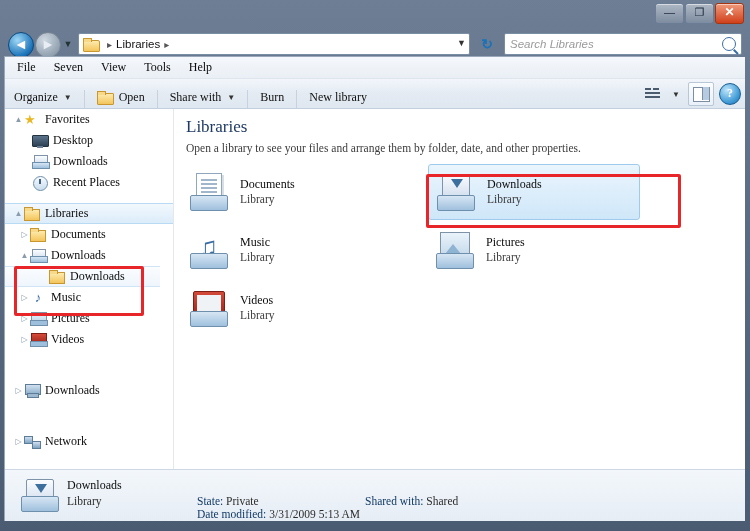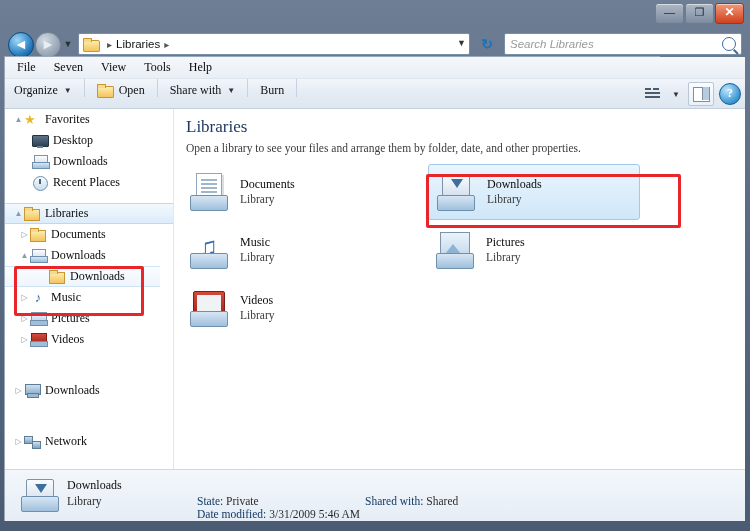--- a/index.html
+++ b/index.html
@@ -96,21 +96,21 @@
     background:linear-gradient(180deg,#f4f7fb,#eaeff5);
     border-bottom:1px solid #dfe5ec;
     display:flex;align-items:center;padding-left:12px;box-sizing:border-box;
   }
   .menubar span{margin-right:18px;font-size:12px;color:#0a0a0a;}
   
   .toolbar{
     position:absolute;left:0;top:22px;width:740px;height:30px;
     background:linear-gradient(180deg,#f2f6fb 0%,#e4ebf3 50%,#dfe7f0 100%);
     border-bottom:1px solid #c3cede;
-    display:flex;align-items:flex-start;box-sizing:border-box;
+    display:flex;align-items:flex-end;box-sizing:border-box;
   }
   .tb-item{display:flex;align-items:center;height:22px;padding:0 9px;font-size:12px;color:#111;}
   .tb-caret{margin-left:6px;font-size:8px;color:#333;}
   .tb-sep{width:1px;height:18px;background:#c8d2de;margin:0 3px;}
   .tb-open-ic{
     width:16px;height:13px;position:relative;margin-right:6px;
   }
   .tb-open-ic:before{
     content:"";position:absolute;left:0;top:2px;width:15px;height:10px;
     background:linear-gradient(180deg,#fdebaf,#f3c55c);border:1px solid #c9972f;border-radius:1px;
@@ -311,20 +311,21 @@
         <span>Open</span>
       </div>
       <div class="tb-sep"></div>
       <div class="tb-item">
         <span>Share with</span>
         <span class="tb-caret">▼</span>
       </div>
       <div class="tb-sep"></div>
       <div class="tb-item">Burn</div>
       <div class="tb-sep"></div>
+      <div class="tb-item">New library</div>
 
       <div class="tb-right">
         <div class="viewbtn">
           <div class="lines">
               <i></i>
               <i></i>
               <i></i>
             </div>
         </div>
         <span class="tb-caret" style="margin-right:8px;">▼</span>
@@ -497,21 +498,21 @@
       <div class="det-state">
         <span class="lbl">State:</span>
         <span>Private</span>
       </div>
       <div class="det-shared">
         <span class="lbl">Shared with:</span>
         <span>Shared</span>
       </div>
       <div class="det-mod">
         <span class="lbl">Date modified:</span>
-        <span>3/31/2009 5:46 AM</span>
+        <span>3/31/2009 5:13 AM</span>
       </div>
     </div>
 
   </div>
 
   <div class="redbox" style="left:426px;top:174px;width:255px;height:54px;"></div>
   <div class="redbox" style="left:14px;top:266px;width:130px;height:50px;"></div>
 
 
 </div>

